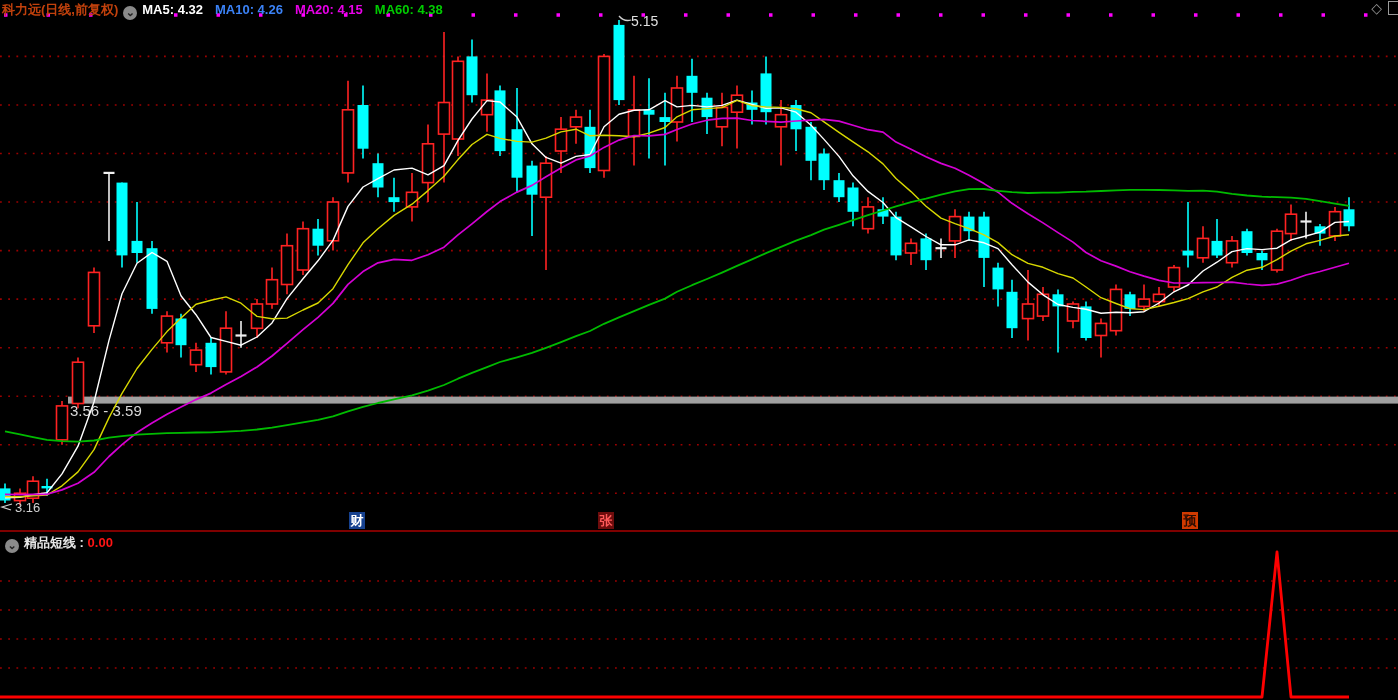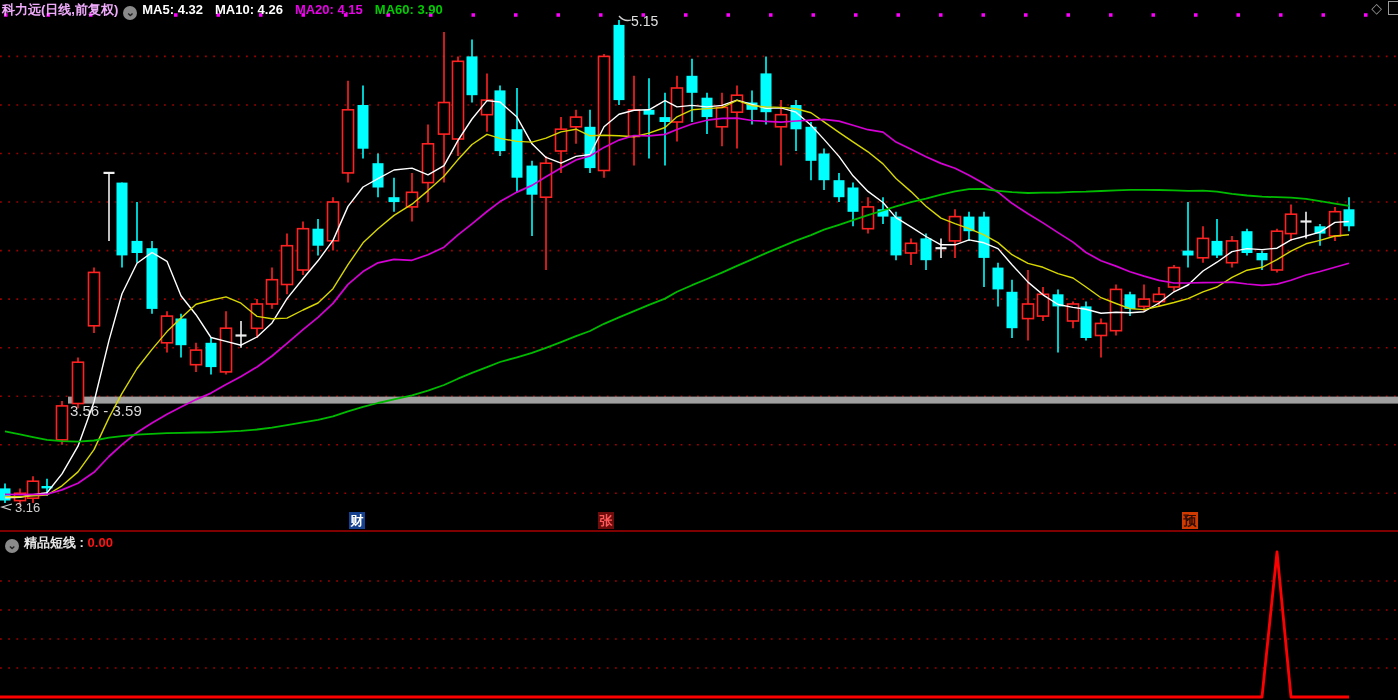--- a/index.html
+++ b/index.html
@@ -2,21 +2,21 @@
 <html><head>
 <meta charset="utf-8">
 <style>
   html,body{margin:0;padding:0;background:#000;}
   body{width:1398px;height:700px;position:relative;overflow:hidden;
        font-family:"Liberation Sans",sans-serif;}
   #stage{position:absolute;left:0;top:0;width:1398px;height:700px;}
   svg{position:absolute;left:0;top:0;}
   .legend{position:absolute;left:2px;top:1px;height:18px;line-height:18px;
           font-size:13px;font-weight:bold;white-space:nowrap;z-index:5;}
-  .legend .title{color:#f0abfc;font-weight:bold;letter-spacing:0px;}
+  .legend .title{color:#c2410c;font-weight:bold;letter-spacing:0px;}
   .chev{display:inline-block;width:14px;height:14px;border-radius:50%;
         background:#8a8a8a;color:#222;font-size:11px;line-height:13px;
         text-align:center;vertical-align:-2px;margin:0 5px;font-weight:bold;}
   .ma{margin-right:12px;text-align:center;}
   .tr-icons{position:absolute;right:2px;top:0px;color:#9a9a9a;font-size:14px;
             z-index:5;display:flex;gap:6px;align-items:center;}
   .sq{display:inline-block;width:9px;height:12px;border:1.5px solid #9a9a9a;
       border-right-width:4px;margin-right:-6px;}
   .wm{position:absolute;width:16px;height:17px;font-size:13px;font-weight:bold;
       text-align:center;line-height:17px;z-index:4;}
@@ -237,21 +237,21 @@
       <text x="15" y="512" fill="#d0d0d0" font-size="13" font-family="&quot;Liberation Sans&quot;,sans-serif">3.16</text>
       <line x1="0" x2="1398" y1="531" y2="531" stroke="#aa0000" stroke-width="1.6"></line>
       <line x1="0" x2="1398" y1="668.0" y2="668.0" stroke="#9c0000" stroke-width="1.6" stroke-dasharray="1.8 6.4"></line>
       <line x1="0" x2="1398" y1="639.0" y2="639.0" stroke="#9c0000" stroke-width="1.6" stroke-dasharray="1.8 6.4"></line>
       <line x1="0" x2="1398" y1="610.0" y2="610.0" stroke="#9c0000" stroke-width="1.6" stroke-dasharray="1.8 6.4"></line>
       <line x1="0" x2="1398" y1="581.0" y2="581.0" stroke="#9c0000" stroke-width="1.6" stroke-dasharray="1.8 6.4"></line>
       <polyline points="0,697.0 5,697.0 20,697.0 33,697.0 47,697.0 62,697.0 78,697.0 94,697.0 109,697.0 122,697.0 137,697.0 152,697.0 167,697.0 181,697.0 196,697.0 211,697.0 226,697.0 241,697.0 257,697.0 272,697.0 287,697.0 303,697.0 318,697.0 333,697.0 348,697.0 363,697.0 378,697.0 394,697.0 412,697.0 428,697.0 444,697.0 458,697.0 472,697.0 487,697.0 500,697.0 517,697.0 532,697.0 546,697.0 561,697.0 576,697.0 590,697.0 604,697.0 619,697.0 634,697.0 649,697.0 665,697.0 677,697.0 692,697.0 707,697.0 722,697.0 737,697.0 752,697.0 766,697.0 781,697.0 796,697.0 811,697.0 824,697.0 839,697.0 853,697.0 868,697.0 883,697.0 896,697.0 911,697.0 926,697.0 941,697.0 955,697.0 969,697.0 984,697.0 998,697.0 1012,697.0 1028,697.0 1043,697.0 1058,697.0 1073,697.0 1086,697.0 1101,697.0 1116,697.0 1130,697.0 1144,697.0 1159,697.0 1174,697.0 1188,697.0 1203,697.0 1217,697.0 1232,697.0 1247,697.0 1262,697.0 1277,552.0 1291,697.0 1306,697.0 1320,697.0 1335,697.0 1349,697.0" fill="none" stroke="#ff0000" stroke-width="2.8" stroke-linejoin="round"></polyline>
     </svg>
 
   <div class="legend">
-    <span class="title">科力远(日线,前复权)</span><span class="chev">⌄</span><span class="ma" style="color: rgb(255, 255, 255);">MA5: 4.32</span><span class="ma" style="color: #ffffff;">MA10: 4.26</span><span class="ma" style="color: rgb(232, 0, 232); margin-top: 12px;">MA20: 4.15</span><span class="ma" style="color: rgb(0, 204, 0);">MA60: 3.90</span>
+    <span class="title">科力远(日线,前复权)</span><span class="chev">⌄</span><span class="ma" style="color: rgb(255, 255, 255);">MA5: 4.32</span><span class="ma" style="color: #3b82f6;">MA10: 4.26</span><span class="ma" style="color: rgb(232, 0, 232); margin-top: 12px;">MA20: 4.15</span><span class="ma" style="color: rgb(0, 204, 0);">MA60: 4.38</span>
   </div>
 
   <div class="tr-icons">
     <span>◇</span>
     <span class="sq"></span>
   </div>
 
   <div class="wm" id="wm0" style="left: 349px; top: 512px; background: rgb(22, 65, 143); color: rgb(255, 255, 255);">财</div>
   <div class="wm" id="wm1" style="left: 598px; top: 512px; background: rgb(110, 12, 12); color: rgb(255, 90, 90);">张</div>
   <div class="wm" id="wm2" style="left: 1182px; top: 512px; background: rgb(208, 58, 0); color: rgb(42, 12, 0);">预</div>

